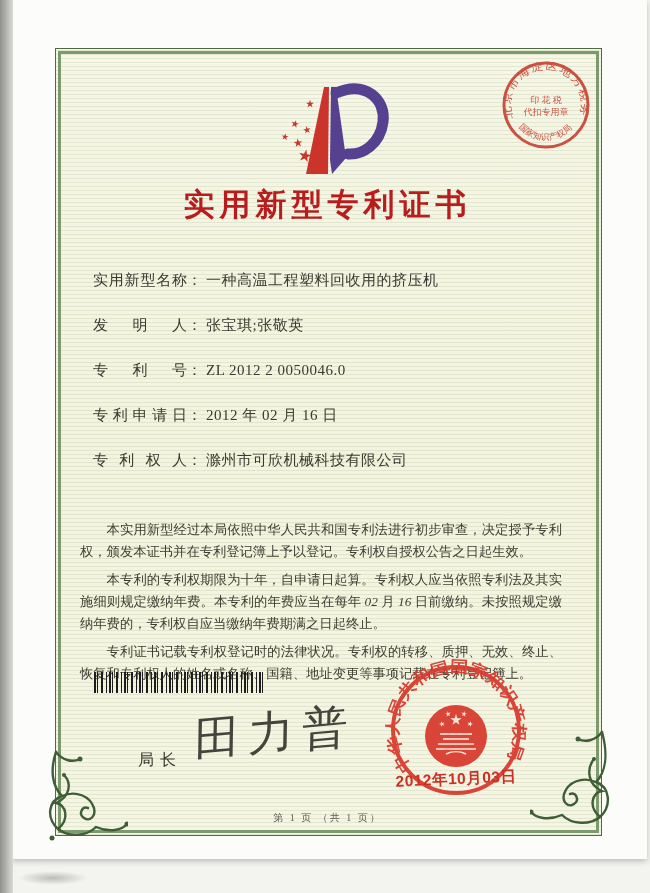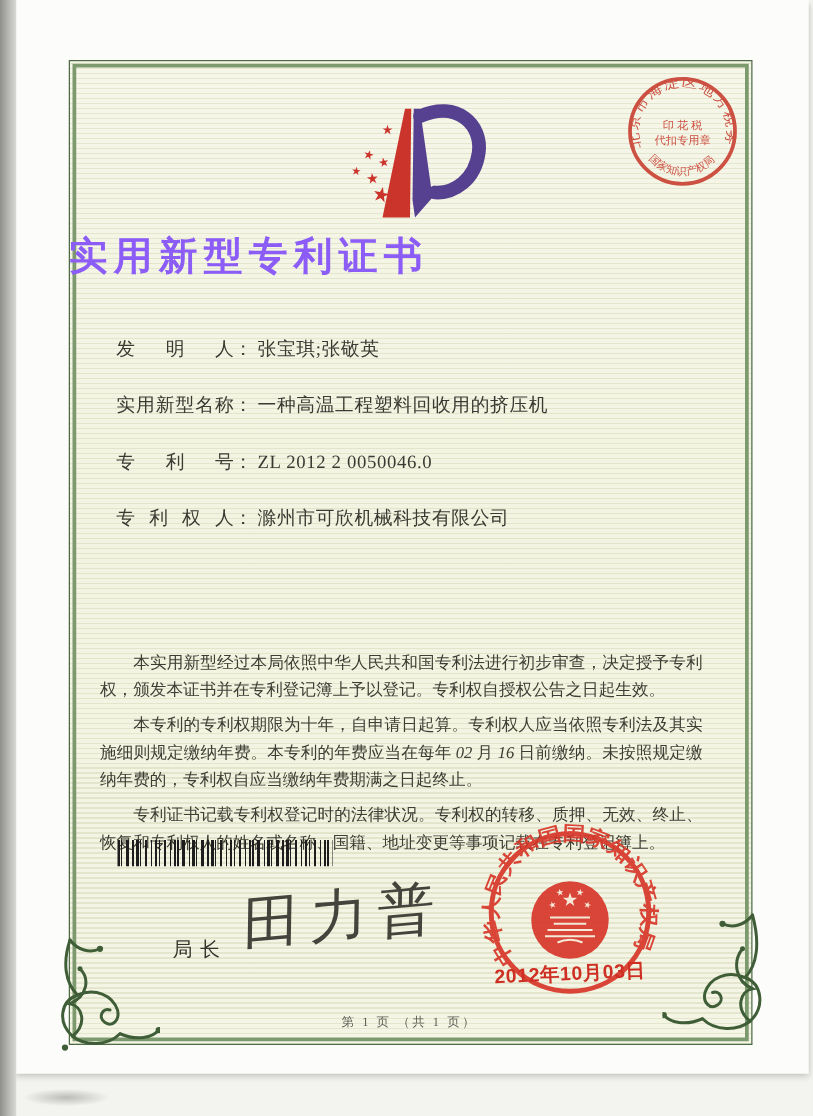--- a/index.html
+++ b/index.html
@@ -16,22 +16,22 @@
   .frame{position:absolute;left:55px;top:48px;width:545px;height:786px;
          border:1px solid #4d6b45;
          background:
            repeating-linear-gradient(0deg, rgba(158,172,110,.20) 0 1px, rgba(255,255,255,0) 1px 4px),
            linear-gradient(180deg,#f6f6e9 0%,#f2f3e0 50%,#f5f5e6 100%);}
   .frame-inner{position:absolute;inset:2px;border:3px solid #7d9a6e;pointer-events:none;}
   
   .cert-no{position:absolute;left:93px;top:98px;font-size:14px;letter-spacing:3px;color:#52524b;}
   .logo{position:absolute;left:268px;top:64px;}
   .tax-seal{position:absolute;left:498px;top:57px;opacity:.92;}
-  .title{position:absolute;left:55px;top:184px;width:545px;
-         font-size:31px;letter-spacing:5px;font-weight:600;color:#8b5cf6;font-family:Liberation Serif, serif;}
+  .title{position:absolute;left:55px;top:184px;width:545px;text-align:center;
+         font-size:31px;letter-spacing:5px;font-weight:600;color:#b91c1c;font-family:Liberation Serif, serif;}
   
   .fields{position:absolute;left:93px;top:270px;width:480px;font-size:15px;color:#3a3a32;}
   .field{height:20px;line-height:20px;margin-bottom:25px;white-space:nowrap;}
   .f-label{display:inline-block;width:94px;text-align:justify;text-align-last:justify;vertical-align:top;}
   .f-colon{display:inline-block;margin:0 4px 0 0;}
   .f-value{letter-spacing:.5px;}
   
   .paras{position:absolute;left:74px;top:513px;width:494px;font-size:13.3px;line-height:22px;
          color:#3d3d33;text-align:justify;font-style:italic;font-style:oblique 9deg;}
   .paras p{margin:6px;text-indent:2em;}
@@ -99,27 +99,30 @@
       <textPath href="#taxBot" startOffset="0" textLength="60" lengthAdjust="spacingAndGlyphs">国家知识产权局</textPath>
     </text>
     <text x="0" y="-2" text-anchor="middle" font-size="9" fill="#c94435">印 花 税</text>
     <text x="0" y="10" text-anchor="middle" font-size="9" fill="#c94435">代扣专用章</text>
   </svg>
 
   <div class="title">实用新型专利证书</div>
 
   <div class="fields">
     <div class="field">
+      <span class="f-label">实用新型名称</span><span class="f-colon">：</span><span class="f-value">一种高温工程塑料回收用的挤压机</span>
+    </div>
+    <div class="field">
       <span class="f-label">发明人</span><span class="f-colon">：</span><span class="f-value">张宝琪;张敬英</span>
     </div>
     <div class="field">
-      <span class="f-label">实用新型名称</span><span class="f-colon">：</span><span class="f-value">一种高温工程塑料回收用的挤压机</span>
+      <span class="f-label">专利号</span><span class="f-colon">：</span><span class="f-value">ZL 2012 2 0050046.0</span>
     </div>
     <div class="field">
-      <span class="f-label">专利号</span><span class="f-colon">：</span><span class="f-value">ZL 2012 2 0050046.0</span>
+      <span class="f-label">专利申请日</span><span class="f-colon">：</span><span class="f-value">2012 年 02 月 16 日</span>
     </div>
     <div class="field">
       <span class="f-label">专利权人</span><span class="f-colon">：</span><span class="f-value">滁州市可欣机械科技有限公司</span>
     </div>
   </div>
 
   <div class="paras">
     <p>本实用新型经过本局依照中华人民共和国专利法进行初步审查，决定授予专利权，颁发本证书并在专利登记簿上予以登记。专利权自授权公告之日起生效。</p>
     <p>本专利的专利权期限为十年，自申请日起算。专利权人应当依照专利法及其实施细则规定缴纳年费。本专利的年费应当在每年 02 月 16 日前缴纳。未按照规定缴纳年费的，专利权自应当缴纳年费期满之日起终止。</p>
     <p>专利证书记载专利权登记时的法律状况。专利权的转移、质押、无效、终止、恢复和专利权人的姓名或名称、国籍、地址变更等事项记载在专利登记簿上。</p>

